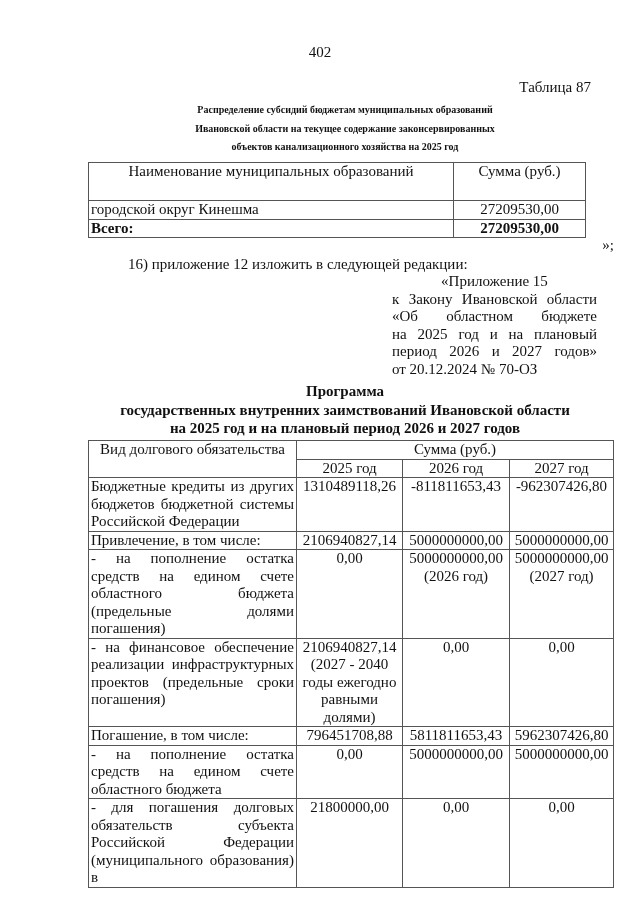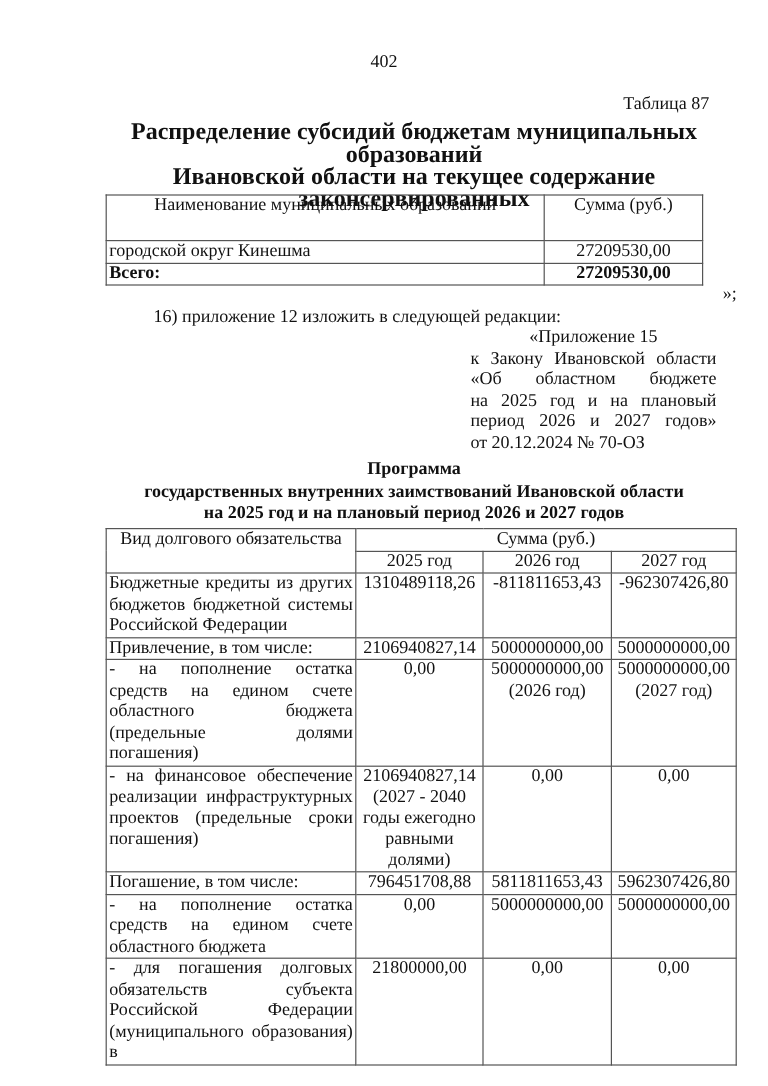--- a/index.html
+++ b/index.html
@@ -3,21 +3,21 @@
   <meta charset="utf-8">
   <style>
     html, body { margin: 0; padding: 0; background: #ffffff; }
     body {
       width: 640px; height: 905px; position: relative; overflow: hidden;
       font-family: "Liberation Serif", serif; color: #111; font-size: 15px;
     }
     .abs { position: absolute; }
     .page-num { top: 44px; left: 0; width: 640px; text-align: center; font-size: 15px; }
     .table-label { top: 79px; right: 49px; font-size: 15px; }
-    .title1 { top: 101px; left: 70px; width: 550px; text-align: center; font-weight: bold; font-size: 20px; line-height: 18.5px; }
+    .title1 { top: 101px; left: 70px; width: 550px; text-align: center; font-weight: bold; font-size: 10px; line-height: 18.5px; }
     table { border-collapse: collapse; position: absolute; font-size: 15px; line-height: 17.5px; }
     td { border: 1px solid #555; padding: 0 2px; vertical-align: top; }
     .t1 { top: 162px; left: 88px; width: 498px; }
     .t1 td.c1 { width: 360px; }
     .t1 .hdr td { height: 37px; text-align: center; }
     .t1 .num { text-align: center; }
     .bold { font-weight: bold; }
     .quote-end { top: 237px; right: 26px; }
     .para16 { top: 256px; left: 128px; }
     .appendix { top: 273px; left: 392px; width: 205px; line-height: 17.6px; }
@@ -33,20 +33,21 @@
     .just-lines span.last { text-align-last: left; }
   </style>
 </head>
 <body>
 
 <div class="abs page-num">402</div>
 <div class="abs table-label">Таблица 87</div>
 <div class="abs title1">
   <div>Распределение субсидий бюджетам муниципальных образований</div>
   <div>Ивановской области на текущее содержание законсервированных</div>
+  <div>объектов канализационного хозяйства на 2025 год</div>
 </div>
 
 <table class="t1">
   <tbody>
       <tr class="hdr">
     <td class="c1">Наименование муниципальных образований</td>
     <td>Сумма (руб.)</td>
   </tr>
   <tr>
     <td class="c1">городской округ Кинешма</td>

